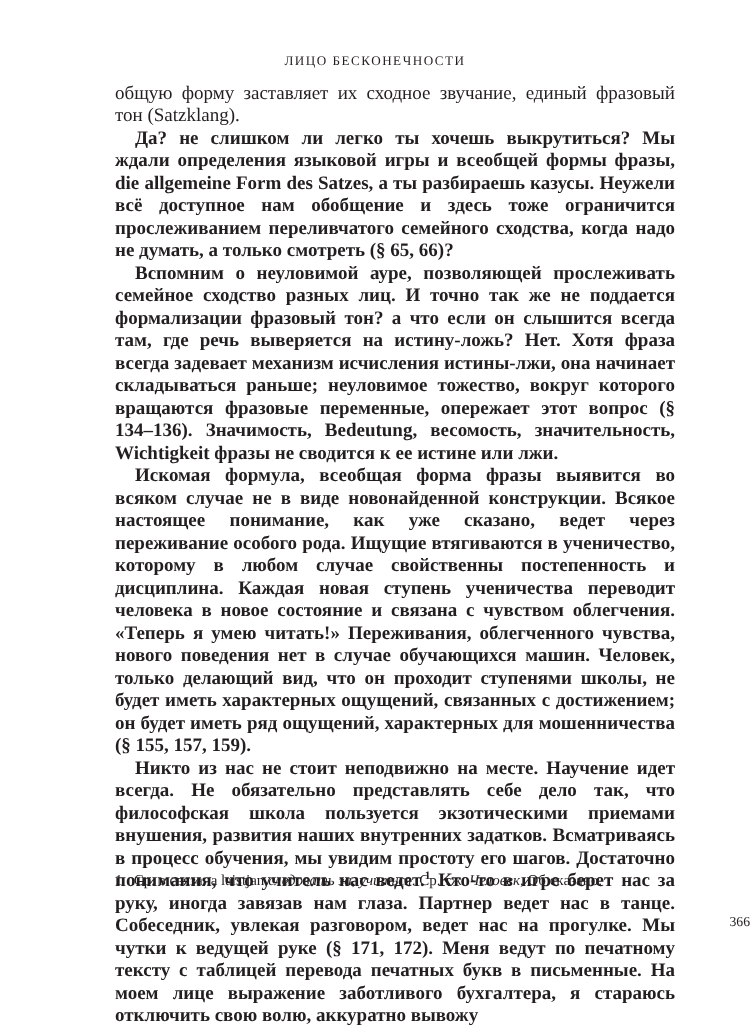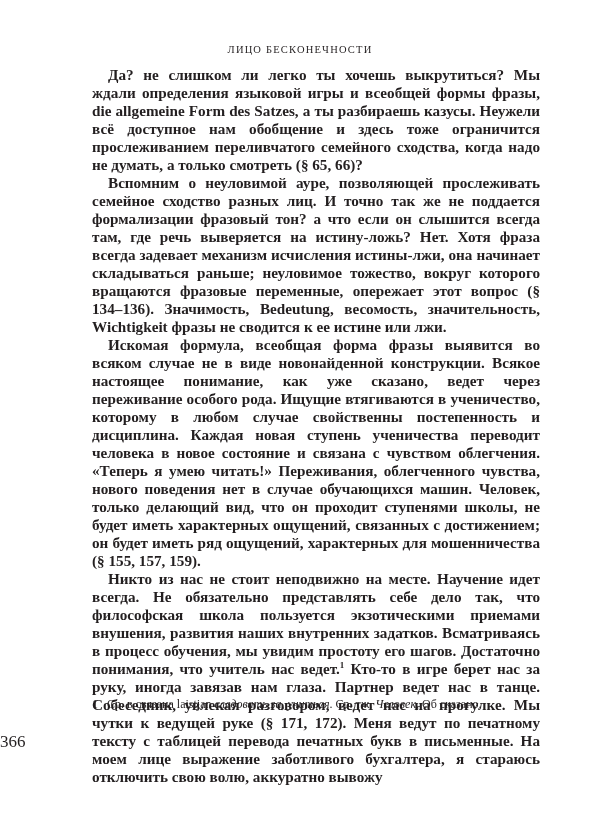--- a/index.html
+++ b/index.html
@@ -68,32 +68,33 @@
       position: absolute;
       left: -15px;
       top: 0;
     }
     .footnote i { font-style: italic; margin-top: 43px; }
     .page-number {
       position: absolute;
       top: 732px;
       left: 0;
       width: 600px;
-      text-align: left;
-      font-size: 17px;
+      text-align: right;
+      font-size: 11px;
     }
   </style>
 </head>
 <body>
 
 <div class="page">
 
   <div class="running-head">ЛИЦО БЕСКОНЕЧНОСТИ</div>
 
   <div class="body-text">
+    <p class="first">общую форму заставляет их сходное звучание, единый фразовый тон (Satzklang).</p>
     <p class="indent">Да? не слишком ли легко ты хочешь выкрутиться? Мы ждали определения языковой игры и всеобщей формы фразы, die allgemeine Form des Satzes, а ты разбираешь казусы. Неужели всё доступное нам обобщение и здесь тоже ограничится прослеживанием переливчатого семейного сходства, когда надо не думать, а только смотреть (§ 65, 66)?</p>
     <p class="indent">Вспомним о неуловимой ауре, позволяющей прослеживать семейное сходство разных лиц. И точно так же не поддается формализации фразовый тон? а что если он слышится всегда там, где речь выверяется на истину-ложь? Нет. Хотя фраза всегда задевает механизм исчисления истины-лжи, она начинает складываться раньше; неуловимое тожество, вокруг которого вращаются фразовые переменные, опережает этот вопрос (§ 134–136). Значимость, Bedeutung, весомость, значительность, Wichtigkeit фразы не сводится к ее истине или лжи.</p>
     <p class="indent">Искомая формула, всеобщая форма фразы выявится во всяком случае не в виде новонайденной конструкции. Всякое настоящее понимание, как уже сказано, ведет через переживание особого рода. Ищущие втягиваются в ученичество, которому в любом случае свойственны постепенность и дисциплина. Каждая новая ступень ученичества переводит человека в новое состояние и связана с чувством облегчения. «Теперь я умею читать!» Переживания, облегченного чувства, нового поведения нет в случае обучающихся машин. Человек, только делающий вид, что он проходит ступенями школы, не будет иметь характерных ощущений, связанных с достижением; он будет иметь ряд ощущений, характерных для мошенничества (§ 155, 157, 159).</p>
     <p class="indent"><span>Никто из нас не стоит неподвижно на месте. Научение идет всегда. Не обязательно представлять себе дело так, что философская школа пользуется экзотическими приемами внушения, развития наших внутренних задатков. Всматриваясь в процесс обучения, мы увидим простоту его шагов. Достаточно понимания, что учитель нас ведет.</span><span class="fnref">1</span><span> Кто-то в игре берет нас за руку, иногда завязав нам глаза. Партнер ведет нас в танце. Собеседник, увлекая разговором, ведет нас на прогулке. Мы чутки к ведущей руке (§ 171, 172). Меня ведут по печатному тексту с таблицей перевода печатных букв в письменные. На моем лице выражение заботливого бухгалтера, я стараюсь отключить свою волю, аккуратно вывожу</span></p>
   </div>
 
   <div class="footnote">
     <span class="fn-num">1</span>
     <span>Ср. в связана laistjan </span><i>следовать за, учиться</i><span>. Ср. тж. </span><i>Человек</i><span>, Об сказано.</span>
   </div>

